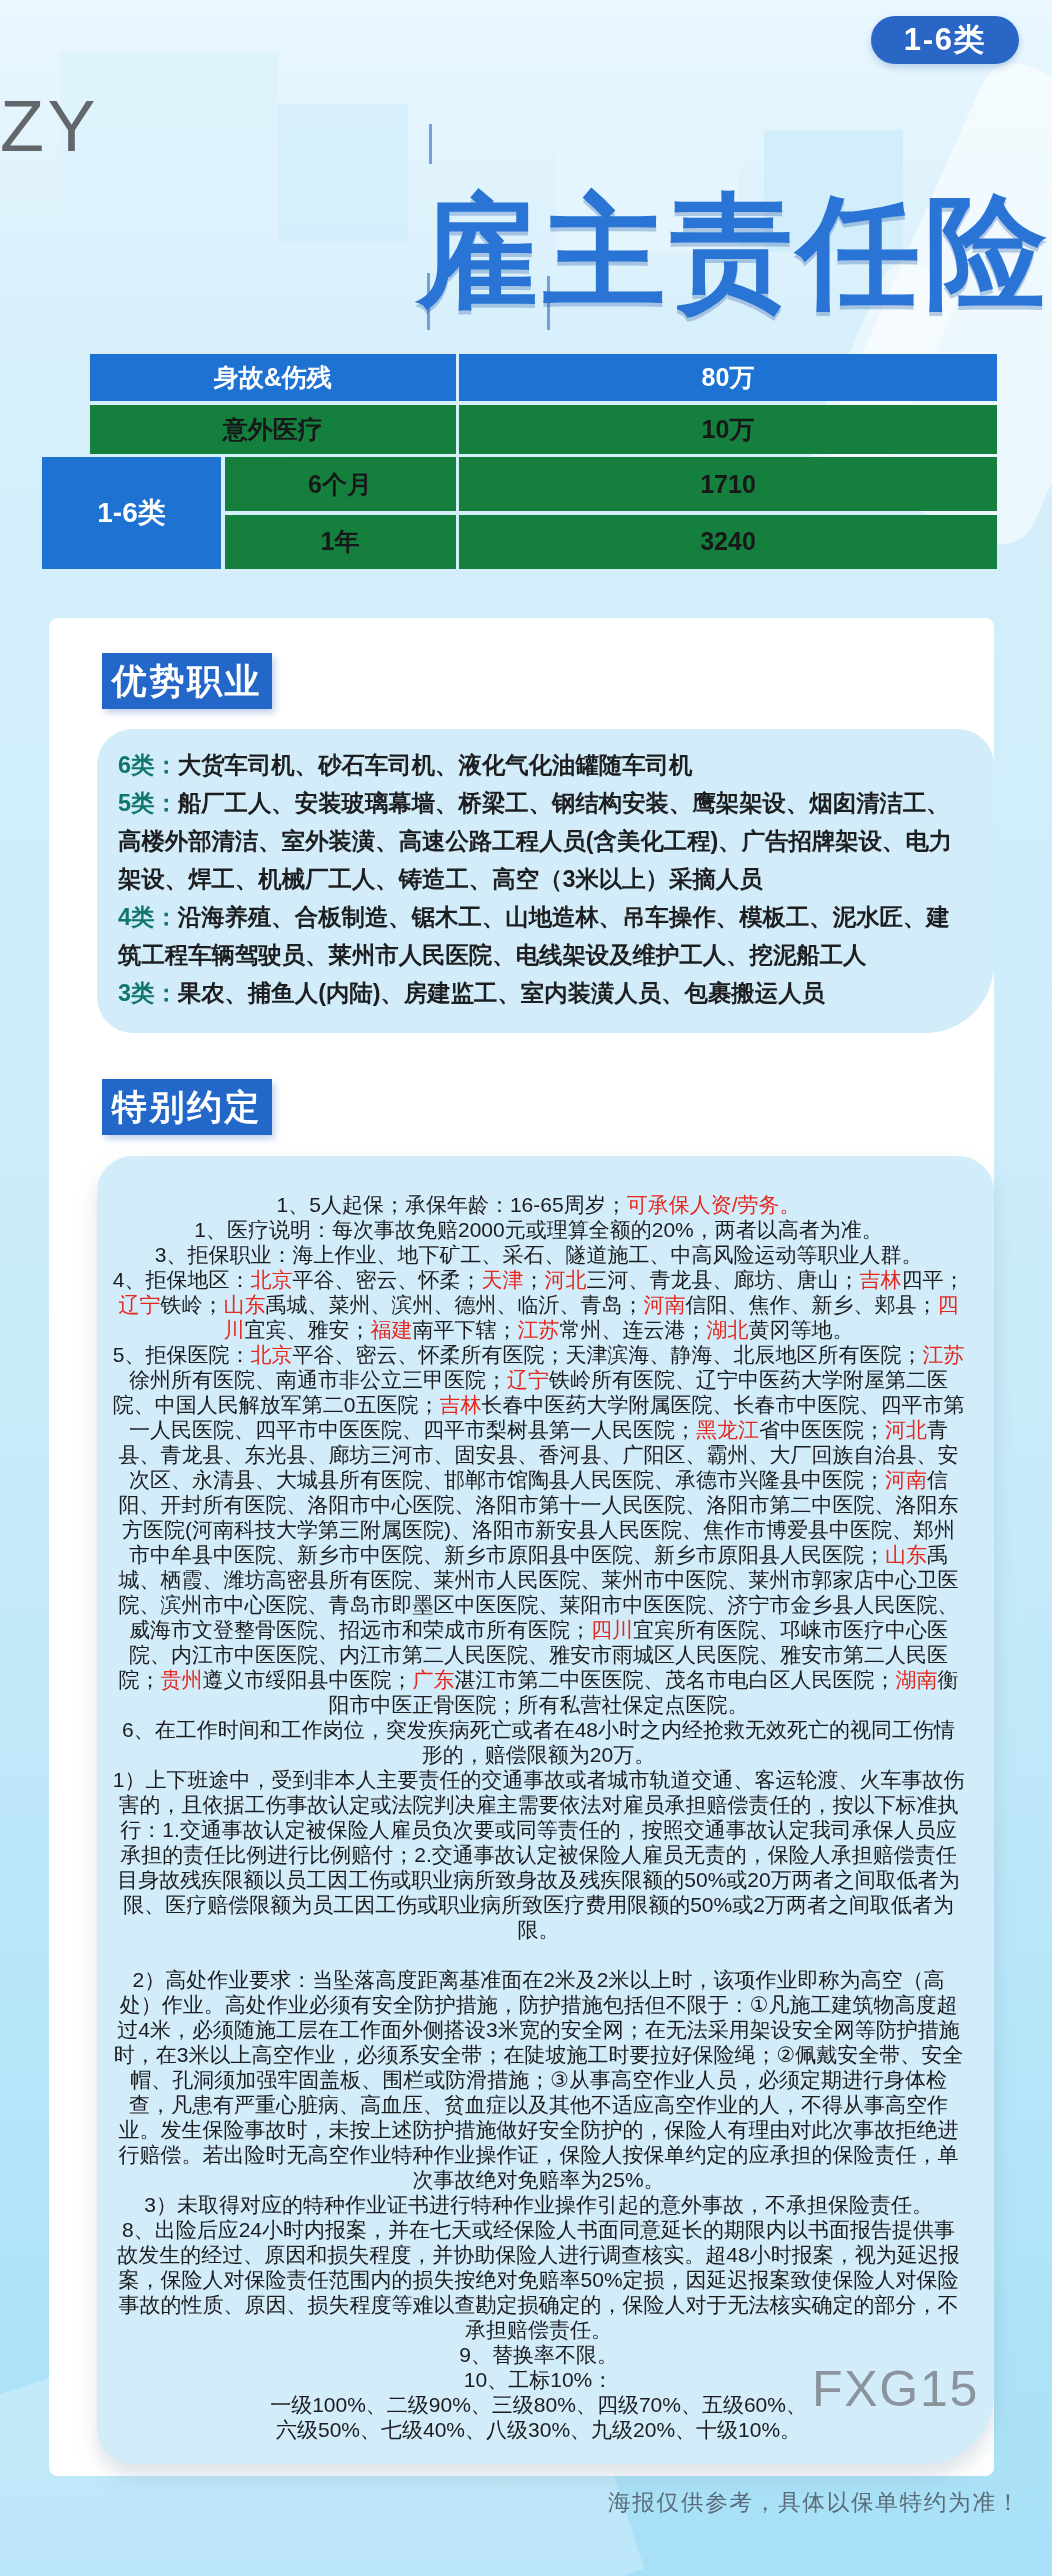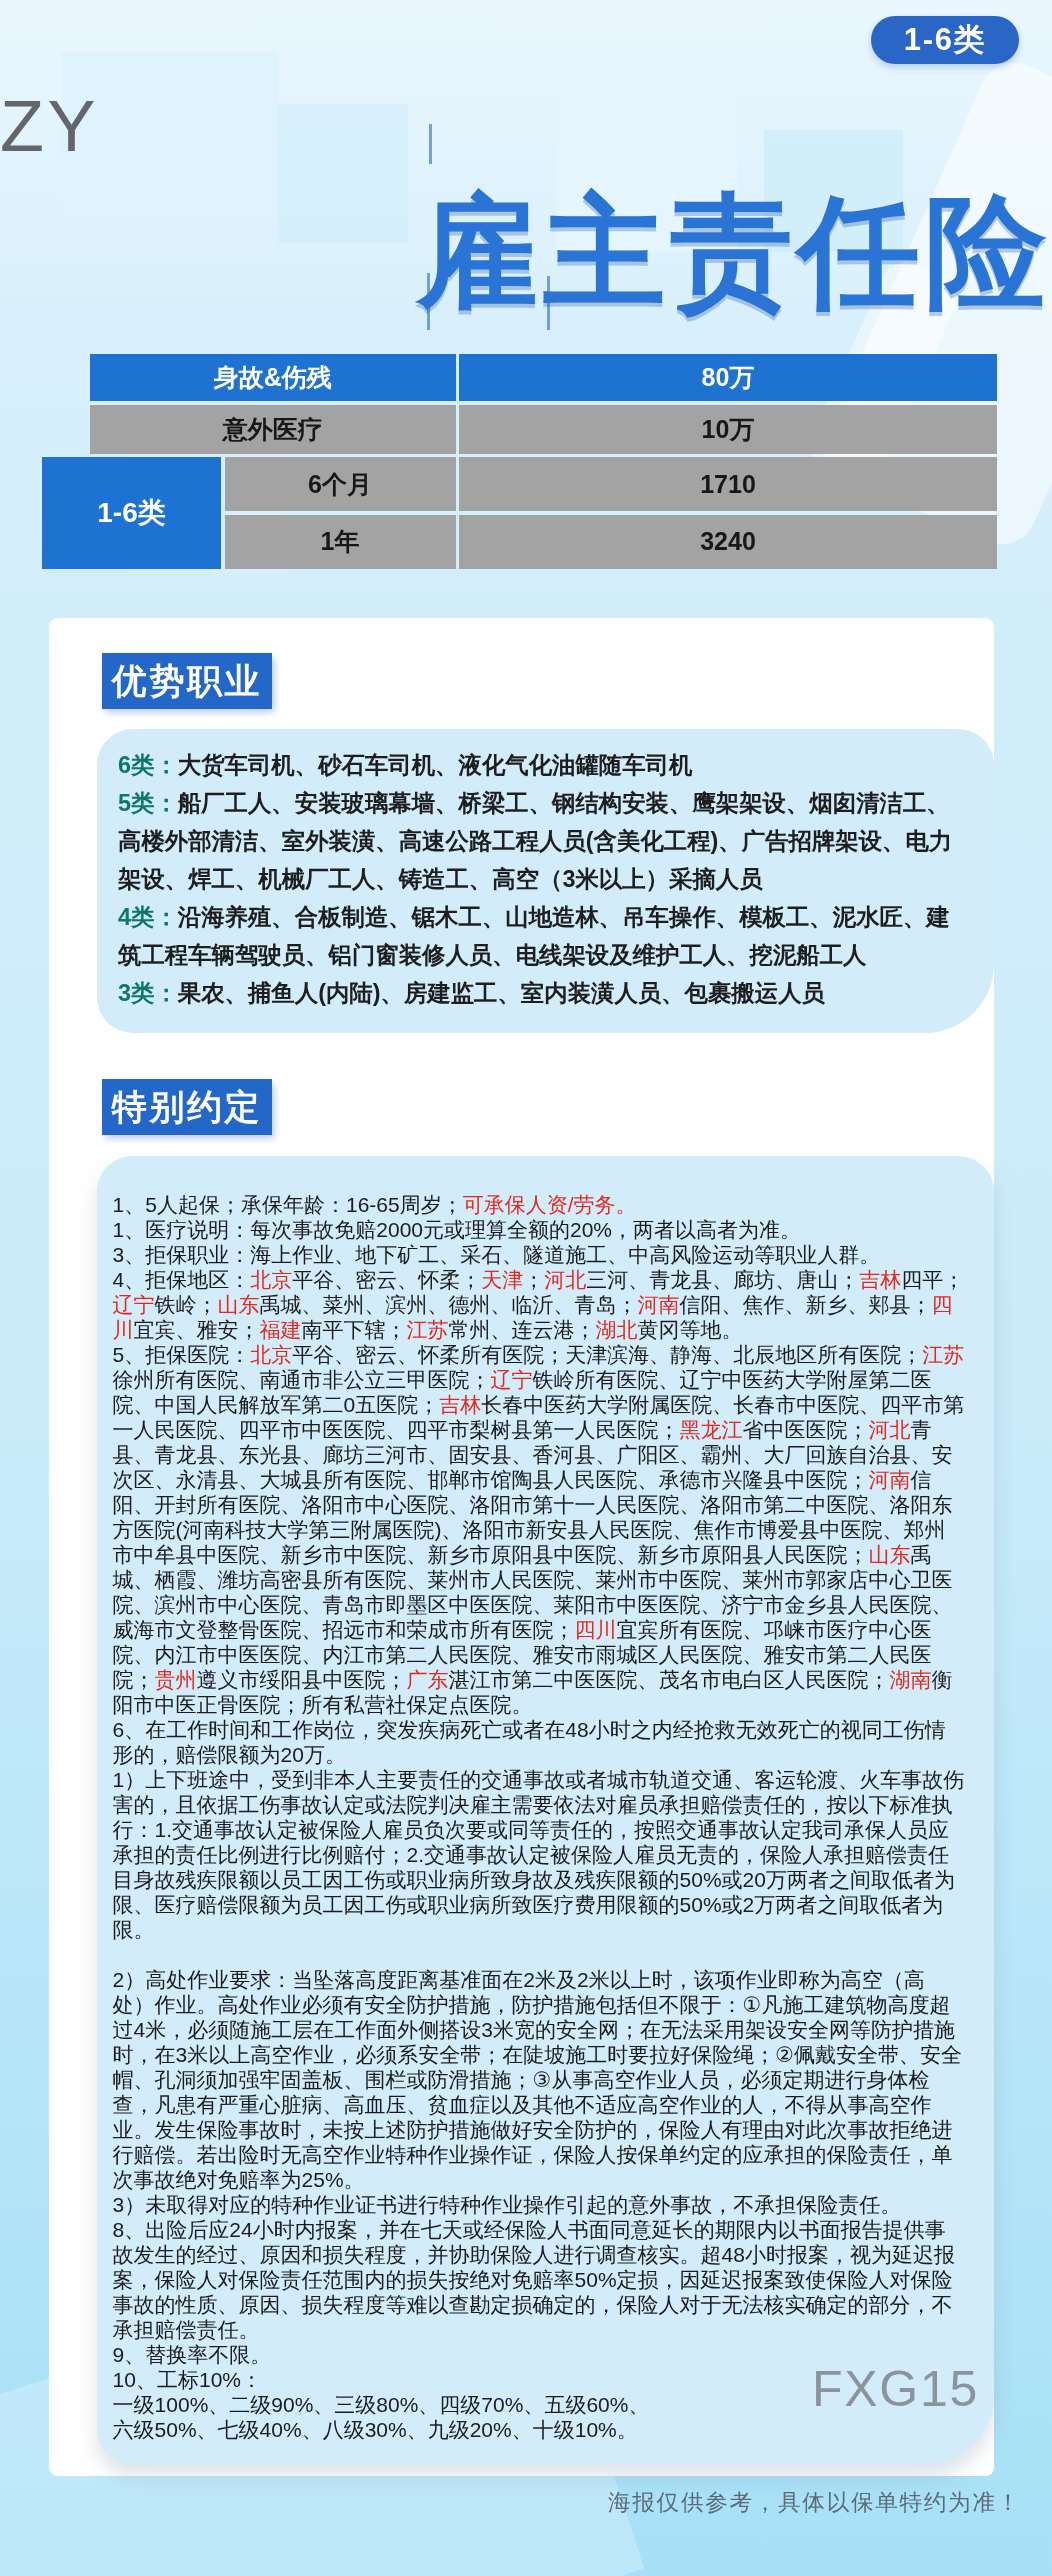--- a/index.html
+++ b/index.html
@@ -32,21 +32,21 @@
     left:0;right:0;top:172px;text-align:right;
     font-size:122px;font-weight:900;color:#2a74d6;letter-spacing:5.2px;
     text-shadow:0 3.5px 0 rgba(20,80,160,.28);
   }
   
   .price-table{
     left:42px;top:354px;width:948px;
     display:grid;grid-template-columns:179px 231px 538px;grid-auto-rows:auto;
     grid-gap:3.5px;font-size:25px;font-weight:bold;color:#17181a;
   }
-  .pt-cell{display:flex;align-items:center;justify-content:center;background:#a3a3a3;}
+  .pt-cell{display:flex;align-items:center;justify-content:center;background:#15803d;}
   .pt-blue{background:#1d72d2;color:#ffffff;}
   .pt-h{height:47px;}
   .pt-r{height:49px;}
   .pt-g{height:54px;}
   .span2{grid-column:1 / span 2;margin-left:48px;}
   .rowspan2{grid-row:3 / span 2;height:auto;font-size:28px;}
   
   .white-card{left:49px;top:618px;width:945px;height:1858px;background:#ffffff;border-radius:8.7px;}
   
   .section-badge{
@@ -62,20 +62,21 @@
   .card-occ{
     left:97px;top:729px;width:897px;height:304px;
     border-bottom-right-radius:69px;
     padding:17.4px 21px 12px 21px;overflow:hidden;
   }
   .card-terms{
     left:97px;top:1156px;width:897px;height:1308px;
     border-bottom-right-radius:69px;
     padding:36px 29.5px 26px 15.6px;overflow:hidden;
     box-shadow:0 12px 19px rgba(120,145,165,.25);
+    text-align:center;
   }
   .occ{margin:0;font-size:23.4px;line-height:38px;font-weight:bold;color:#1d1e20;}
   .occ-label{color:#0f766e;text-align:center;}
   .term{margin:0;font-size:21px;line-height:25px;color:#1b1c1e;font-weight:500;}
   .term.gap{margin-top:25px;}
   .red{color:#e5271d;}
   
   .watermark{left:812px;top:2360px;font-size:50px;color:#8b949c;letter-spacing:1.7px;}
   .footer-note{right:31px;top:2487px;font-size:22.6px;color:#5a6b77;letter-spacing:1.7px;}
 </style>
@@ -113,21 +114,21 @@
   <div class="pt-cell pt-g">1年</div>
   <div class="pt-cell pt-g">3240</div>
 </div>
 
 <div class="abs white-card"></div>
 
 <div class="abs section-badge badge1">优势职业</div>
 <div class="abs light-card card-occ" id="occ-list">
     <p class="occ"><span class="occ-label">6类：</span><span>大货车司机、砂石车司机、液化气化油罐随车司机</span></p>
     <p class="occ"><span class="occ-label">5类：</span><span>船厂工人、安装玻璃幕墙、桥梁工、钢结构安装、鹰架架设、烟囱清洁工、高楼外部清洁、室外装潢、高速公路工程人员(含美化工程)、广告招牌架设、电力架设、焊工、机械厂工人、铸造工、高空（3米以上）采摘人员</span></p>
-    <p class="occ"><span class="occ-label">4类：</span><span>沿海养殖、合板制造、锯木工、山地造林、吊车操作、模板工、泥水匠、建筑工程车辆驾驶员、铝门窗装修人员、电线架设及维护工人、挖泥船工人</span></p>
+    <p class="occ"><span class="occ-label">4类：</span><span>沿海养殖、合板制造、锯木工、山地造林、吊车操作、模板工、泥水匠、建筑工程车辆驾驶员、莱州市人民医院、电线架设及维护工人、挖泥船工人</span></p>
     <p class="occ"><span class="occ-label">3类：</span><span>果农、捕鱼人(内陆)、房建监工、室内装潢人员、包裹搬运人员</span></p>
   </div>
 
 <div class="abs section-badge badge2">特别约定</div>
 <div class="abs light-card card-terms" id="terms-list">
     <p class="term"><span>1、5人起保；承保年龄：16-65周岁；</span><span class="red">可承保人资/劳务。</span></p>
     <p class="term"><span>1、医疗说明：每次事故免赔2000元或理算全额的20%，两者以高者为准。</span></p>
     <p class="term"><span>3、拒保职业：海上作业、地下矿工、采石、隧道施工、中高风险运动等职业人群。</span></p>
     <p class="term"><span>4、拒保地区：</span><span class="red">北京</span><span>平谷、密云、怀柔；</span><span class="red">天津</span><span>；</span><span class="red">河北</span><span>三河、青龙县、廊坊、唐山；</span><span class="red">吉林</span><span>四平；</span><span class="red">辽宁</span><span>铁岭；</span><span class="red">山东</span><span>禹城、菜州、滨州、德州、临沂、青岛；</span><span class="red">河南</span><span>信阳、焦作、新乡、郏县；</span><span class="red">四川</span><span>宜宾、雅安；</span><span class="red">福建</span><span>南平下辖；</span><span class="red">江苏</span><span>常州、连云港；</span><span class="red">湖北</span><span>黄冈等地。</span></p>
     <p class="term"><span>5、拒保医院：</span><span class="red">北京</span><span>平谷、密云、怀柔所有医院；天津滨海、静海、北辰地区所有医院；</span><span class="red">江苏</span><span>徐州所有医院、南通市非公立三甲医院；</span><span class="red">辽宁</span><span>铁岭所有医院、辽宁中医药大学附屋第二医院、中国人民解放军第二0五医院；</span><span class="red">吉林</span><span>长春中医药大学附属医院、长春市中医院、四平市第一人民医院、四平市中医医院、四平市梨树县第一人民医院；</span><span class="red">黑龙江</span><span>省中医医院；</span><span class="red">河北</span><span>青县、青龙县、东光县、廊坊三河市、固安县、香河县、广阳区、霸州、大厂回族自治县、安次区、永清县、大城县所有医院、邯郸市馆陶县人民医院、承德市兴隆县中医院；</span><span class="red">河南</span><span>信阳、开封所有医院、洛阳市中心医院、洛阳市第十一人民医院、洛阳市第二中医院、洛阳东方医院(河南科技大学第三附属医院)、洛阳市新安县人民医院、焦作市博爱县中医院、郑州市中牟县中医院、新乡市中医院、新乡市原阳县中医院、新乡市原阳县人民医院；</span><span class="red">山东</span><span>禹城、栖霞、潍坊高密县所有医院、莱州市人民医院、莱州市中医院、莱州市郭家店中心卫医院、滨州市中心医院、青岛市即墨区中医医院、莱阳市中医医院、济宁市金乡县人民医院、威海市文登整骨医院、招远市和荣成市所有医院；</span><span class="red">四川</span><span>宜宾所有医院、邛崃市医疗中心医院、内江市中医医院、内江市第二人民医院、雅安市雨城区人民医院、雅安市第二人民医院；</span><span class="red">贵州</span><span>遵义市绥阳县中医院；</span><span class="red">广东</span><span>湛江市第二中医医院、茂名市电白区人民医院；</span><span class="red">湖南</span><span>衡阳市中医正骨医院；所有私营社保定点医院。</span></p>

